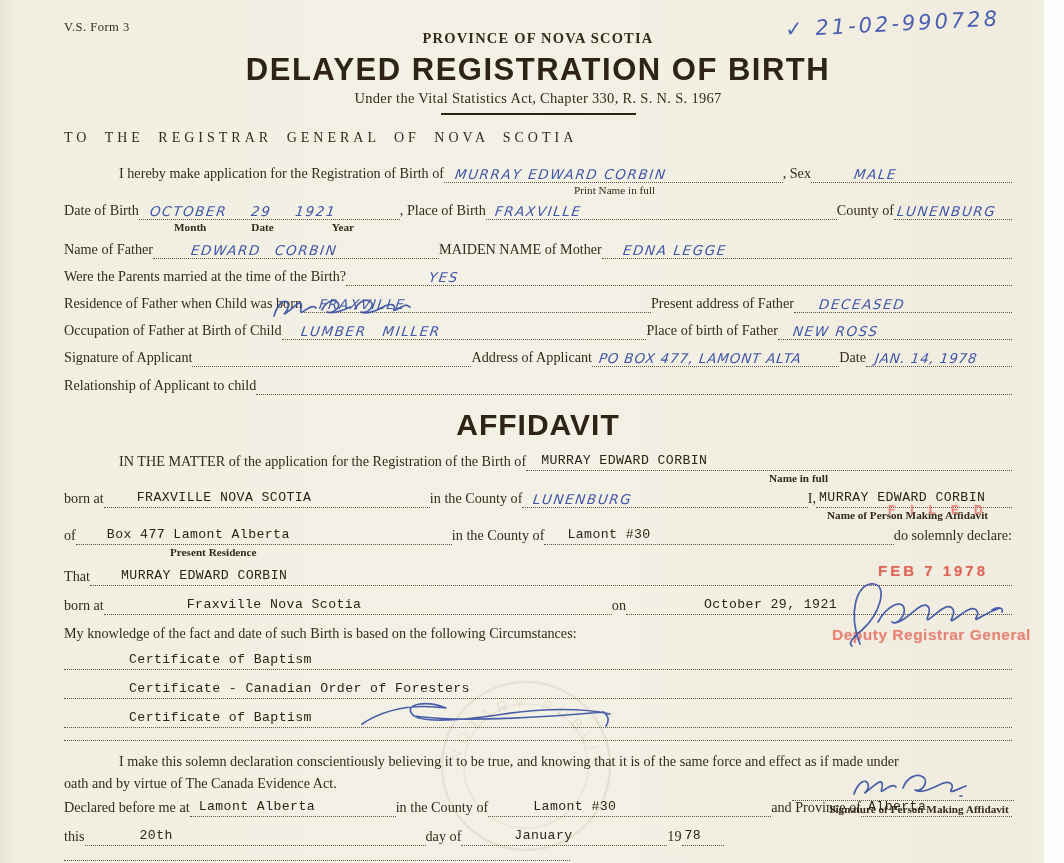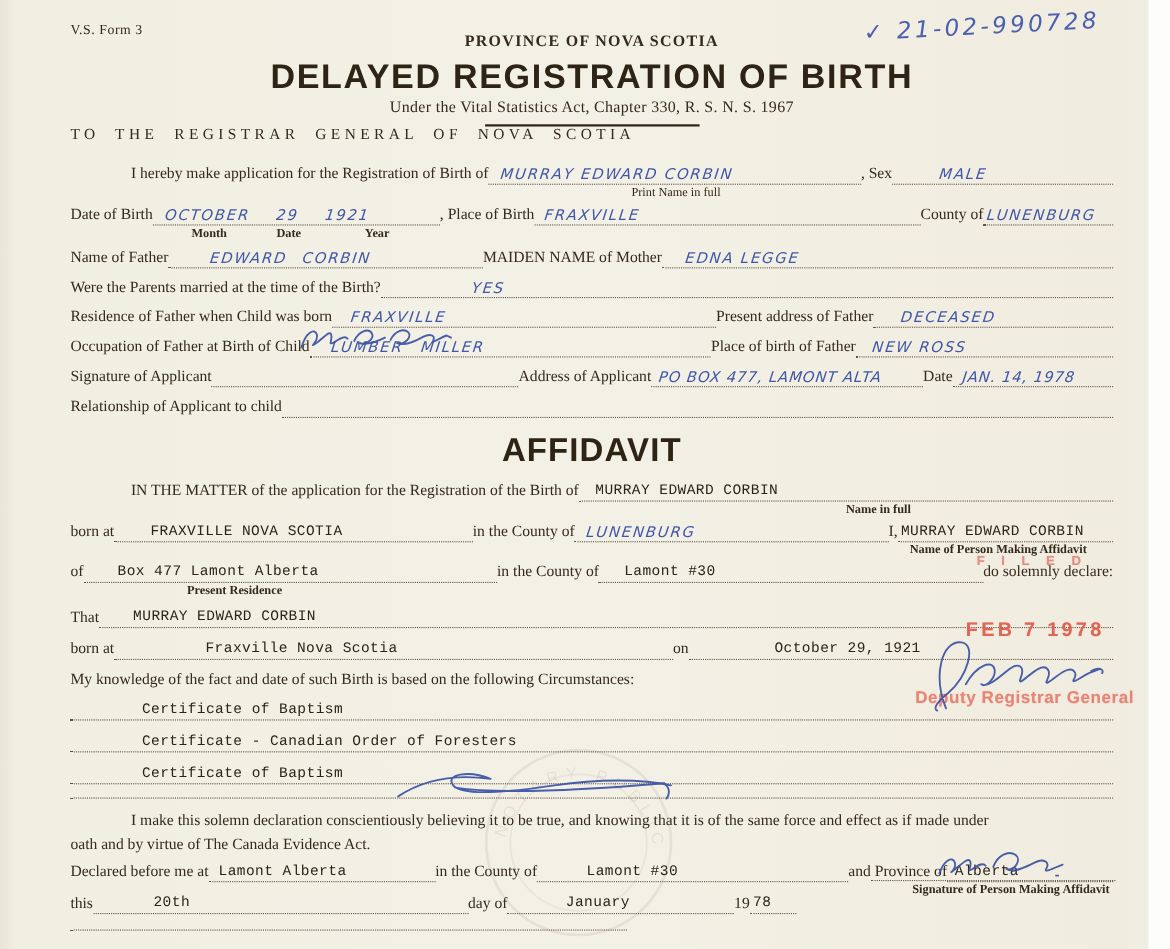--- a/index.html
+++ b/index.html
@@ -17,21 +17,21 @@
     font-family:"DejaVu Sans",sans-serif;font-style:italic;
     color:#4a5fb0;font-size:21px;letter-spacing:3px;transform:rotate(-3deg);
   }
   .province{padding-top:30px;font-size:14.5px;font-weight:bold;letter-spacing:1.2px;}
   .title{
     margin-top:5px;font-family:"Liberation Sans","DejaVu Sans",sans-serif;
     font-weight:bold;font-size:31px;letter-spacing:1.5px;color:#2d2416;
   }
   .subtitle{margin-top:2px;font-size:14.5px;font-weight:normal;letter-spacing:.3px;}
   .rule{width:195px;border-bottom:2.5px solid #2d2416;margin:6px auto 0 auto;}
-  .addressee{font-size:14px;letter-spacing:4px;word-spacing:7px;}
+  .addressee{margin-top:15px;font-size:14px;letter-spacing:4px;word-spacing:7px;}
   .row{display:flex;align-items:flex-end;line-height:20px;font-size:14.2px;white-space:nowrap;}
   .lbl{flex:0 0 auto;}
   .fill{
     flex:1 1 auto;border-bottom:1.5px dotted rgba(72,58,38,.85);
     display:flex;align-items:flex-end;min-width:10px;padding:0 3px;overflow:visible;
   }
   .hw{
     font-family:"DejaVu Sans",sans-serif;font-style:italic;color:#4056a8;
     font-size:13.5px;letter-spacing:1.6px;display:inline-block;transform:skewX(-7deg);
     position:relative;top:2px;white-space:nowrap;
@@ -42,21 +42,21 @@
   }
   .hint{font-size:11.2px;color:#33291c;white-space:nowrap;margin-left:32px;}
   .hint-row{display:flex;line-height:13px;margin-top:1px;}
   .affidavit-title{
     margin-top:13px;font-family:"Liberation Sans","DejaVu Sans",sans-serif;
     font-weight:bold;font-size:30px;letter-spacing:1px;color:#2d2416;
   }
   .para{font-size:14.2px;line-height:21.5px;text-align:justify;}
   .stamp{position:absolute;font-family:"Liberation Sans","DejaVu Sans",sans-serif;font-weight:bold;}
   .stamp-filed{left:888px;top:503px;font-size:12px;letter-spacing:15px;color:rgba(226,128,118,.8);text-shadow:0 0 1px rgba(226,128,118,.5);}
-  .stamp-date{left:878px;top:562px;font-size:18px;letter-spacing:3px;color:rgba(221,88,72,.85);text-shadow:0 0 1px rgba(221,88,72,.4);}
+  .stamp-date{left:878px;top:562px;font-size:15px;letter-spacing:3px;color:rgba(221,88,72,.85);text-shadow:0 0 1px rgba(221,88,72,.4);}
   .stamp-deputy{left:832px;top:626px;font-size:15.5px;letter-spacing:.5px;color:rgba(228,112,98,.75);text-shadow:0 0 1px rgba(228,112,98,.4);}
   .sig{position:absolute;pointer-events:none;}
   .sig path{fill:none;stroke:#3a51a3;stroke-width:1.7;stroke-linecap:round;stroke-linejoin:round;opacity:.92;}
   .seal{position:absolute;left:438px;top:678px;width:176px;height:176px;opacity:.9;}
   .affiant-block{position:absolute;left:792px;top:782px;width:222px;}
   .affiant-line{border-bottom:1.5px dotted rgba(72,58,38,.85);height:18px;}
   .mt2{margin-top:2px;}.mt4{margin-top:4px;}.mt6{margin-top:6px;}.mt8{margin-top:8px;}
   .mt10{margin-top:10px;}.mt12{margin-top:12px;}.mt14{margin-top:14px;}.mt16{margin-top:16px;}
 </style>
 </head>

